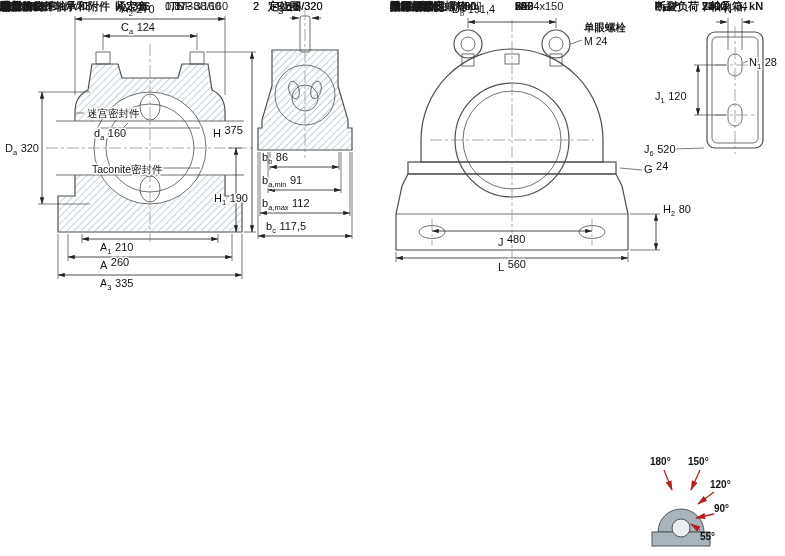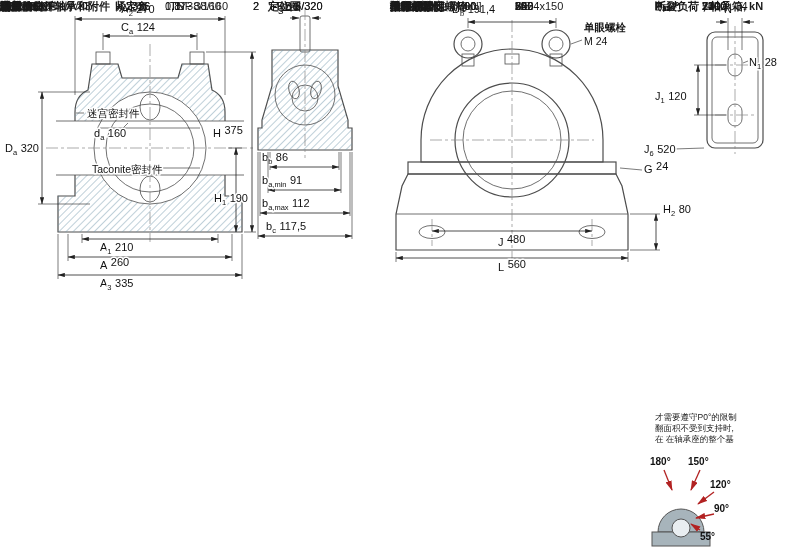--- a/index.html
+++ b/index.html
@@ -334,25 +334,20 @@
   </div>
   <div class="ln" style="left:655px;top:382">
     <span style="left:0">P₁₂₀°</span>
     <span style="left:47px">740</span>
   </div>
   <div class="ln" style="left:655px;top:396">
     <span style="left:0">Pₐ</span>
     <span style="left:47px">710</span>
   </div>
 
-  <div class="note" style="left:655px;top:412px">
-    <div>才需要遵守P0°的限制</div>
-    <div>翻面积不受到支持时,</div>
-    <div>在 在轴承座的整个基</div>
-  </div>
 
   <svg width="137" height="108" style="position:absolute;left:648px;top:448px">
     <defs>
       <marker id="arwR2" viewBox="0 0 10 6" refX="9" refY="3" markerWidth="8" markerHeight="5" orient="auto-start-reverse">
         <path d="M0,0 L10,3 L0,6 Z" fill="#b22222"></path>
       </marker>
     </defs>
     <path d="M10,84 A23,23 0 1 1 56,84 Z" fill="#a7b4bb" stroke="#555" stroke-width="1"></path>
     <rect x="4" y="84" width="58" height="14" fill="#a7b4bb" stroke="#555" stroke-width="1"></rect>
     <circle cx="33" cy="80" r="9" fill="#e9eef1" stroke="#555" stroke-width="1"></circle>

